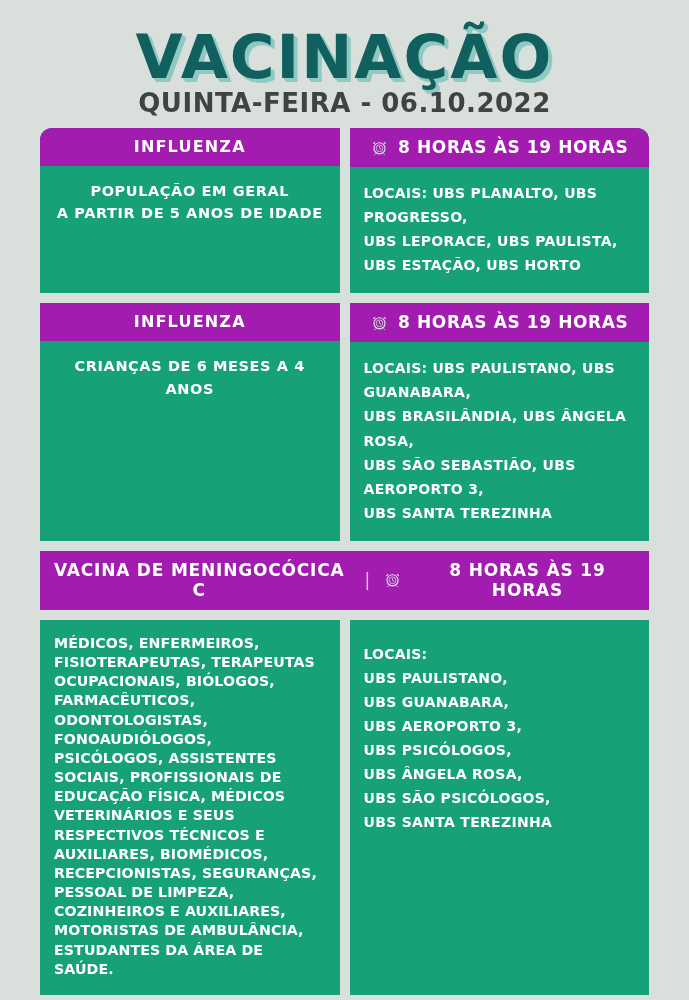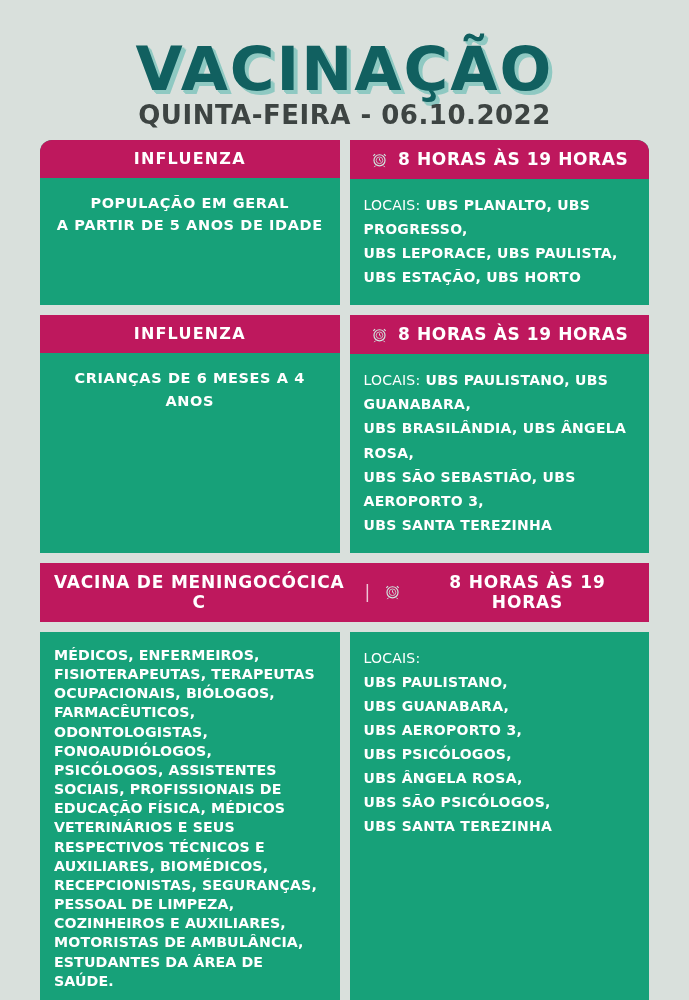--- a/index.html
+++ b/index.html
@@ -6,21 +6,21 @@
   html, body {
     width: 689px; height: 1000px;
     background: #d9e0dc;
     font-family: "Liberation Sans", sans-serif;
     overflow: hidden;
   }
   .poster {
     position: relative;
     width: 689px; height: 1000px;
     background: #d9e0dc;
-    padding: 16px 40px;
+    padding: 4px 40px;
   }
 
   
   .title-wrap { text-align: center; padding-top: 22px; }
   .title {
     font-size: 61px;
     font-weight: 900;
     letter-spacing: 2px;
     color: #116060;
     line-height: 1;
@@ -51,21 +51,21 @@
     background: #17a179;
     display: flex;
     flex-direction: column;
     height: 100%;
     overflow: hidden;
   }
   .card.r-tl { border-top-left-radius: 12px; }
   .card.r-tr { border-top-right-radius: 12px; }
 
   .hdr {
-    background: #be185d;
+    background: #a21caf;
     color: #ffffff;
     text-align: center;
     font-weight: 800;
     font-size: 16px;
     letter-spacing: 1.2px;
     padding: 9px 6px 10px;
     font-family: "DejaVu Sans", sans-serif;
   }
   .hdr.time {
     font-size: 17px;
@@ -102,21 +102,21 @@
     font-family: "DejaVu Sans", sans-serif;
   }
 
   .locais-block {
     font-weight: 800;
     font-size: 14px;
     letter-spacing: .3px;
     line-height: 1.72;
     font-family: "DejaVu Sans", sans-serif;
   }
-  .locais-label { font-weight: 400; letter-spacing: .2px; }
+  .locais-label { font-weight: 700; letter-spacing: .2px; margin-top: 8px; }
   .locais-line { display: block; }
 
   .pro-list {
     font-weight: 800;
     font-size: 14.2px;
     line-height: 1.35;
     letter-spacing: .1px;
     font-family: "DejaVu Sans", sans-serif;
   }
 

